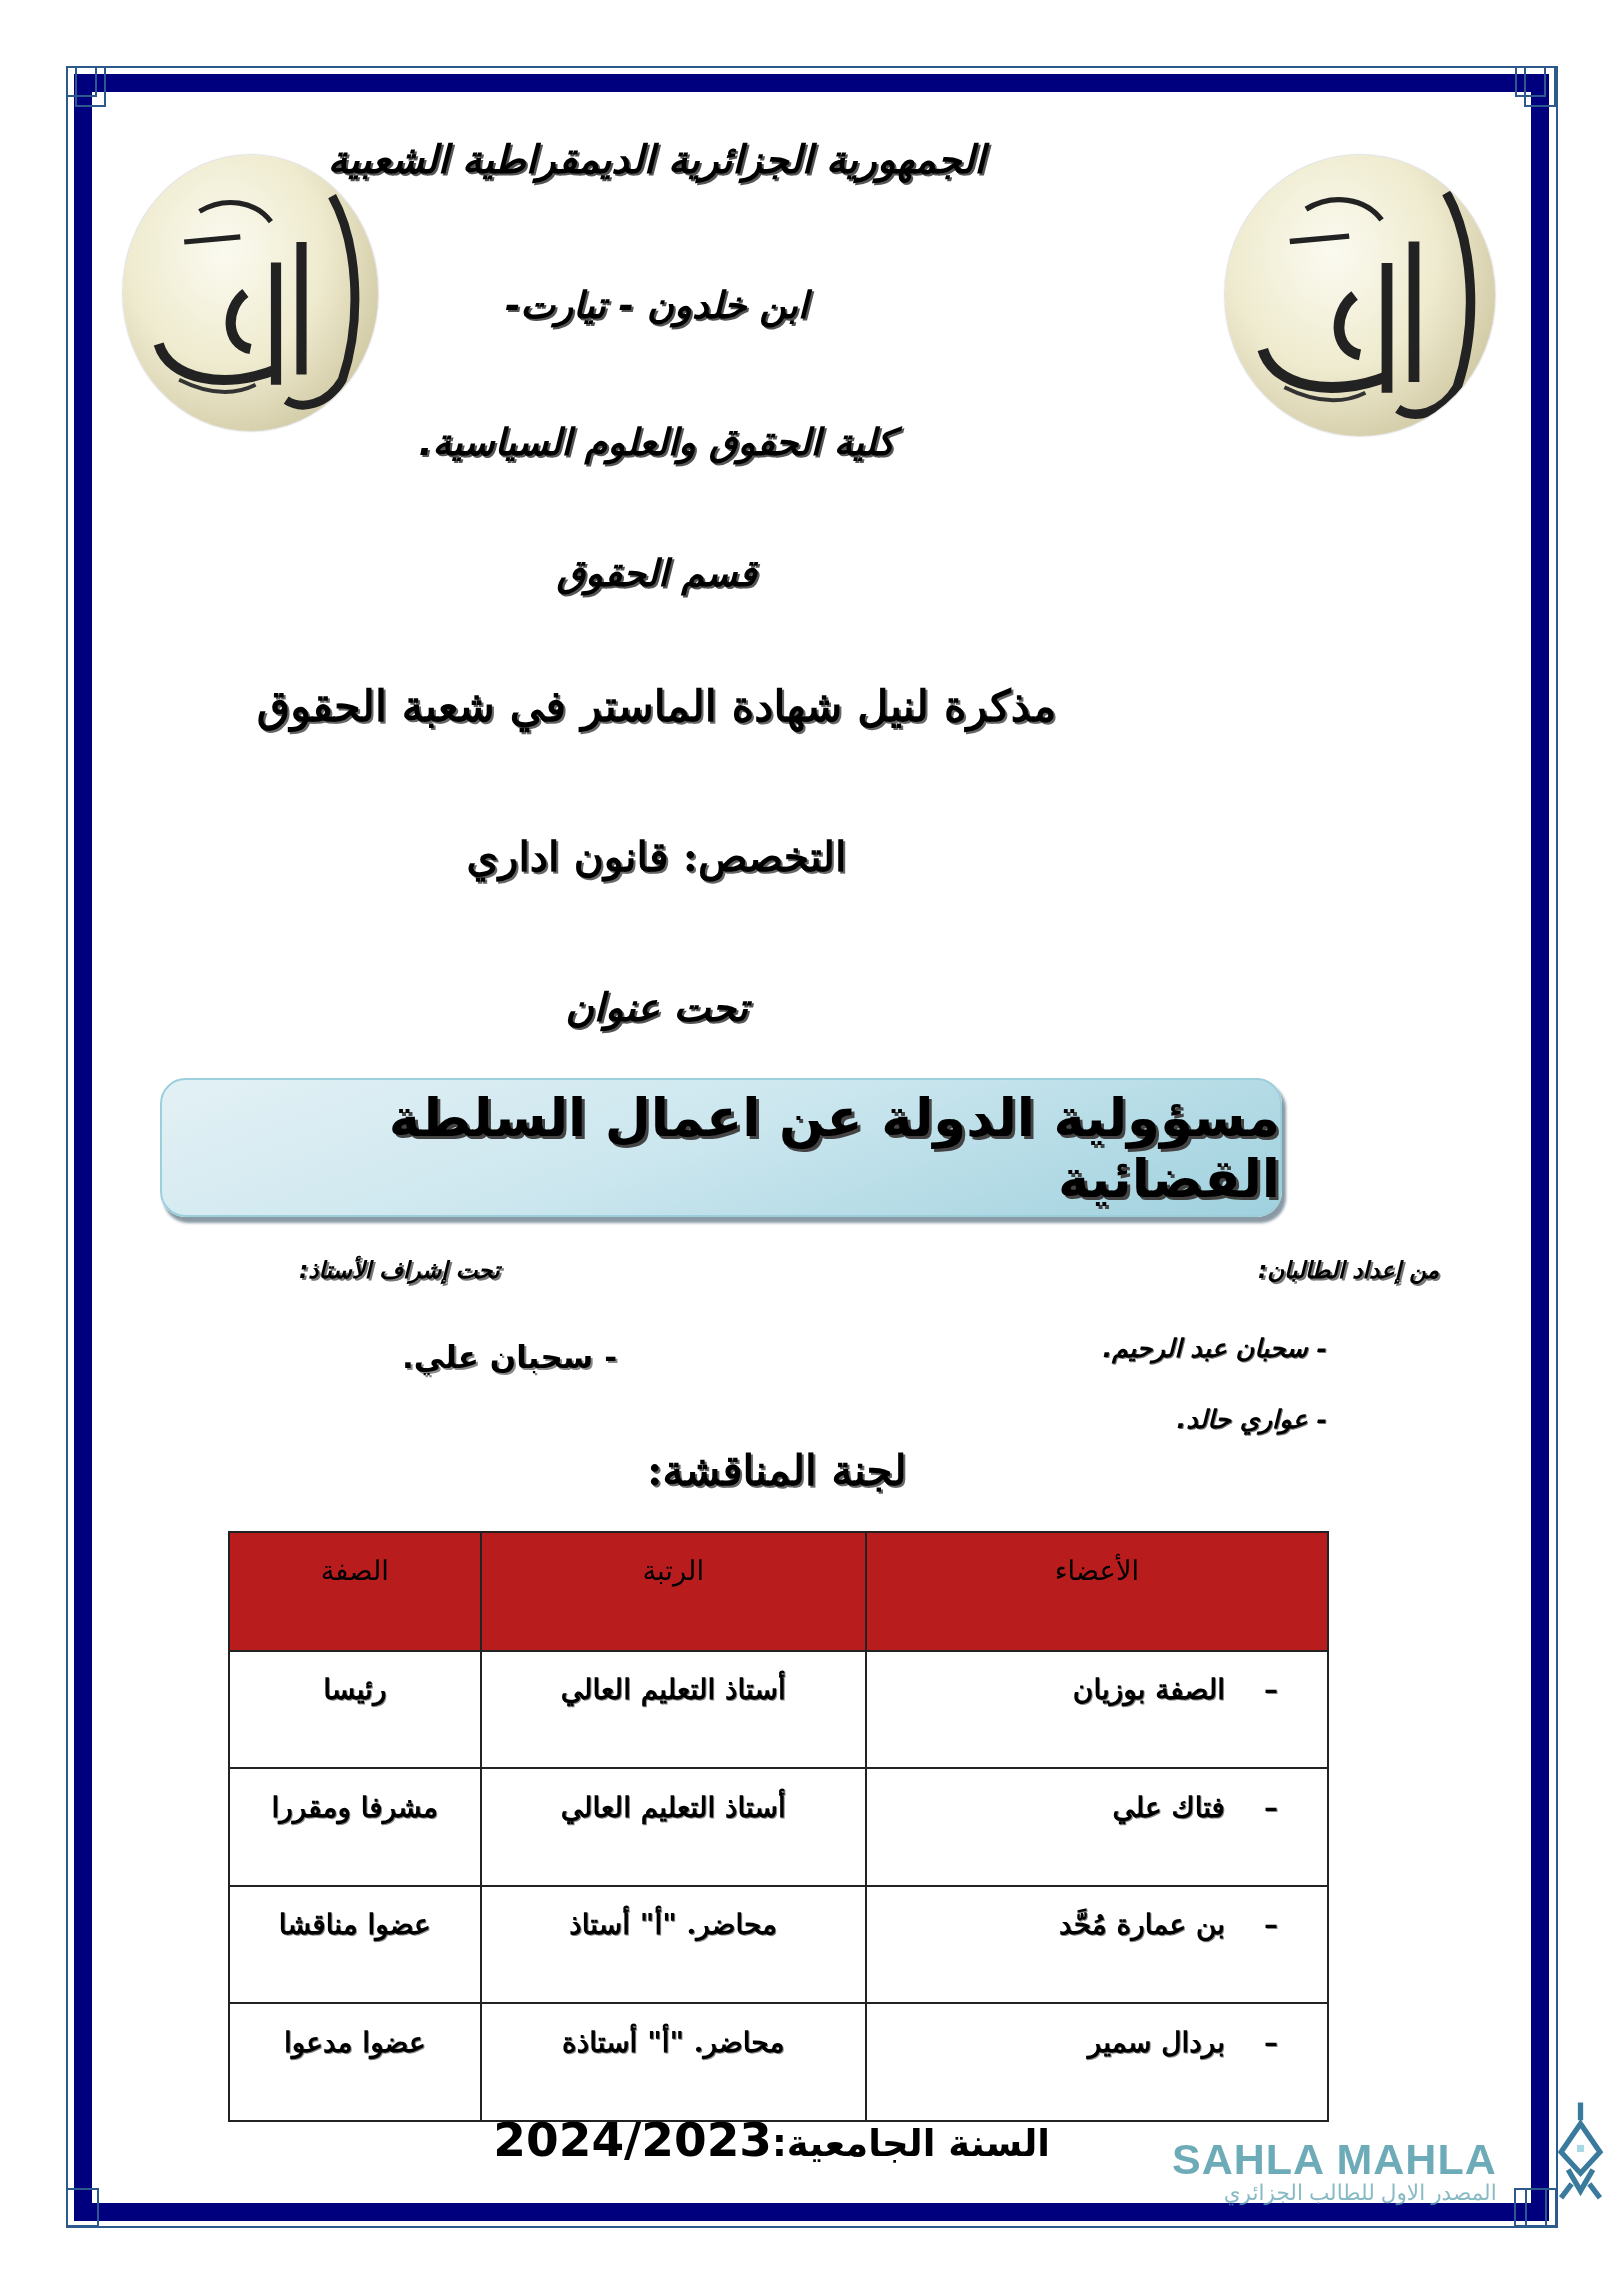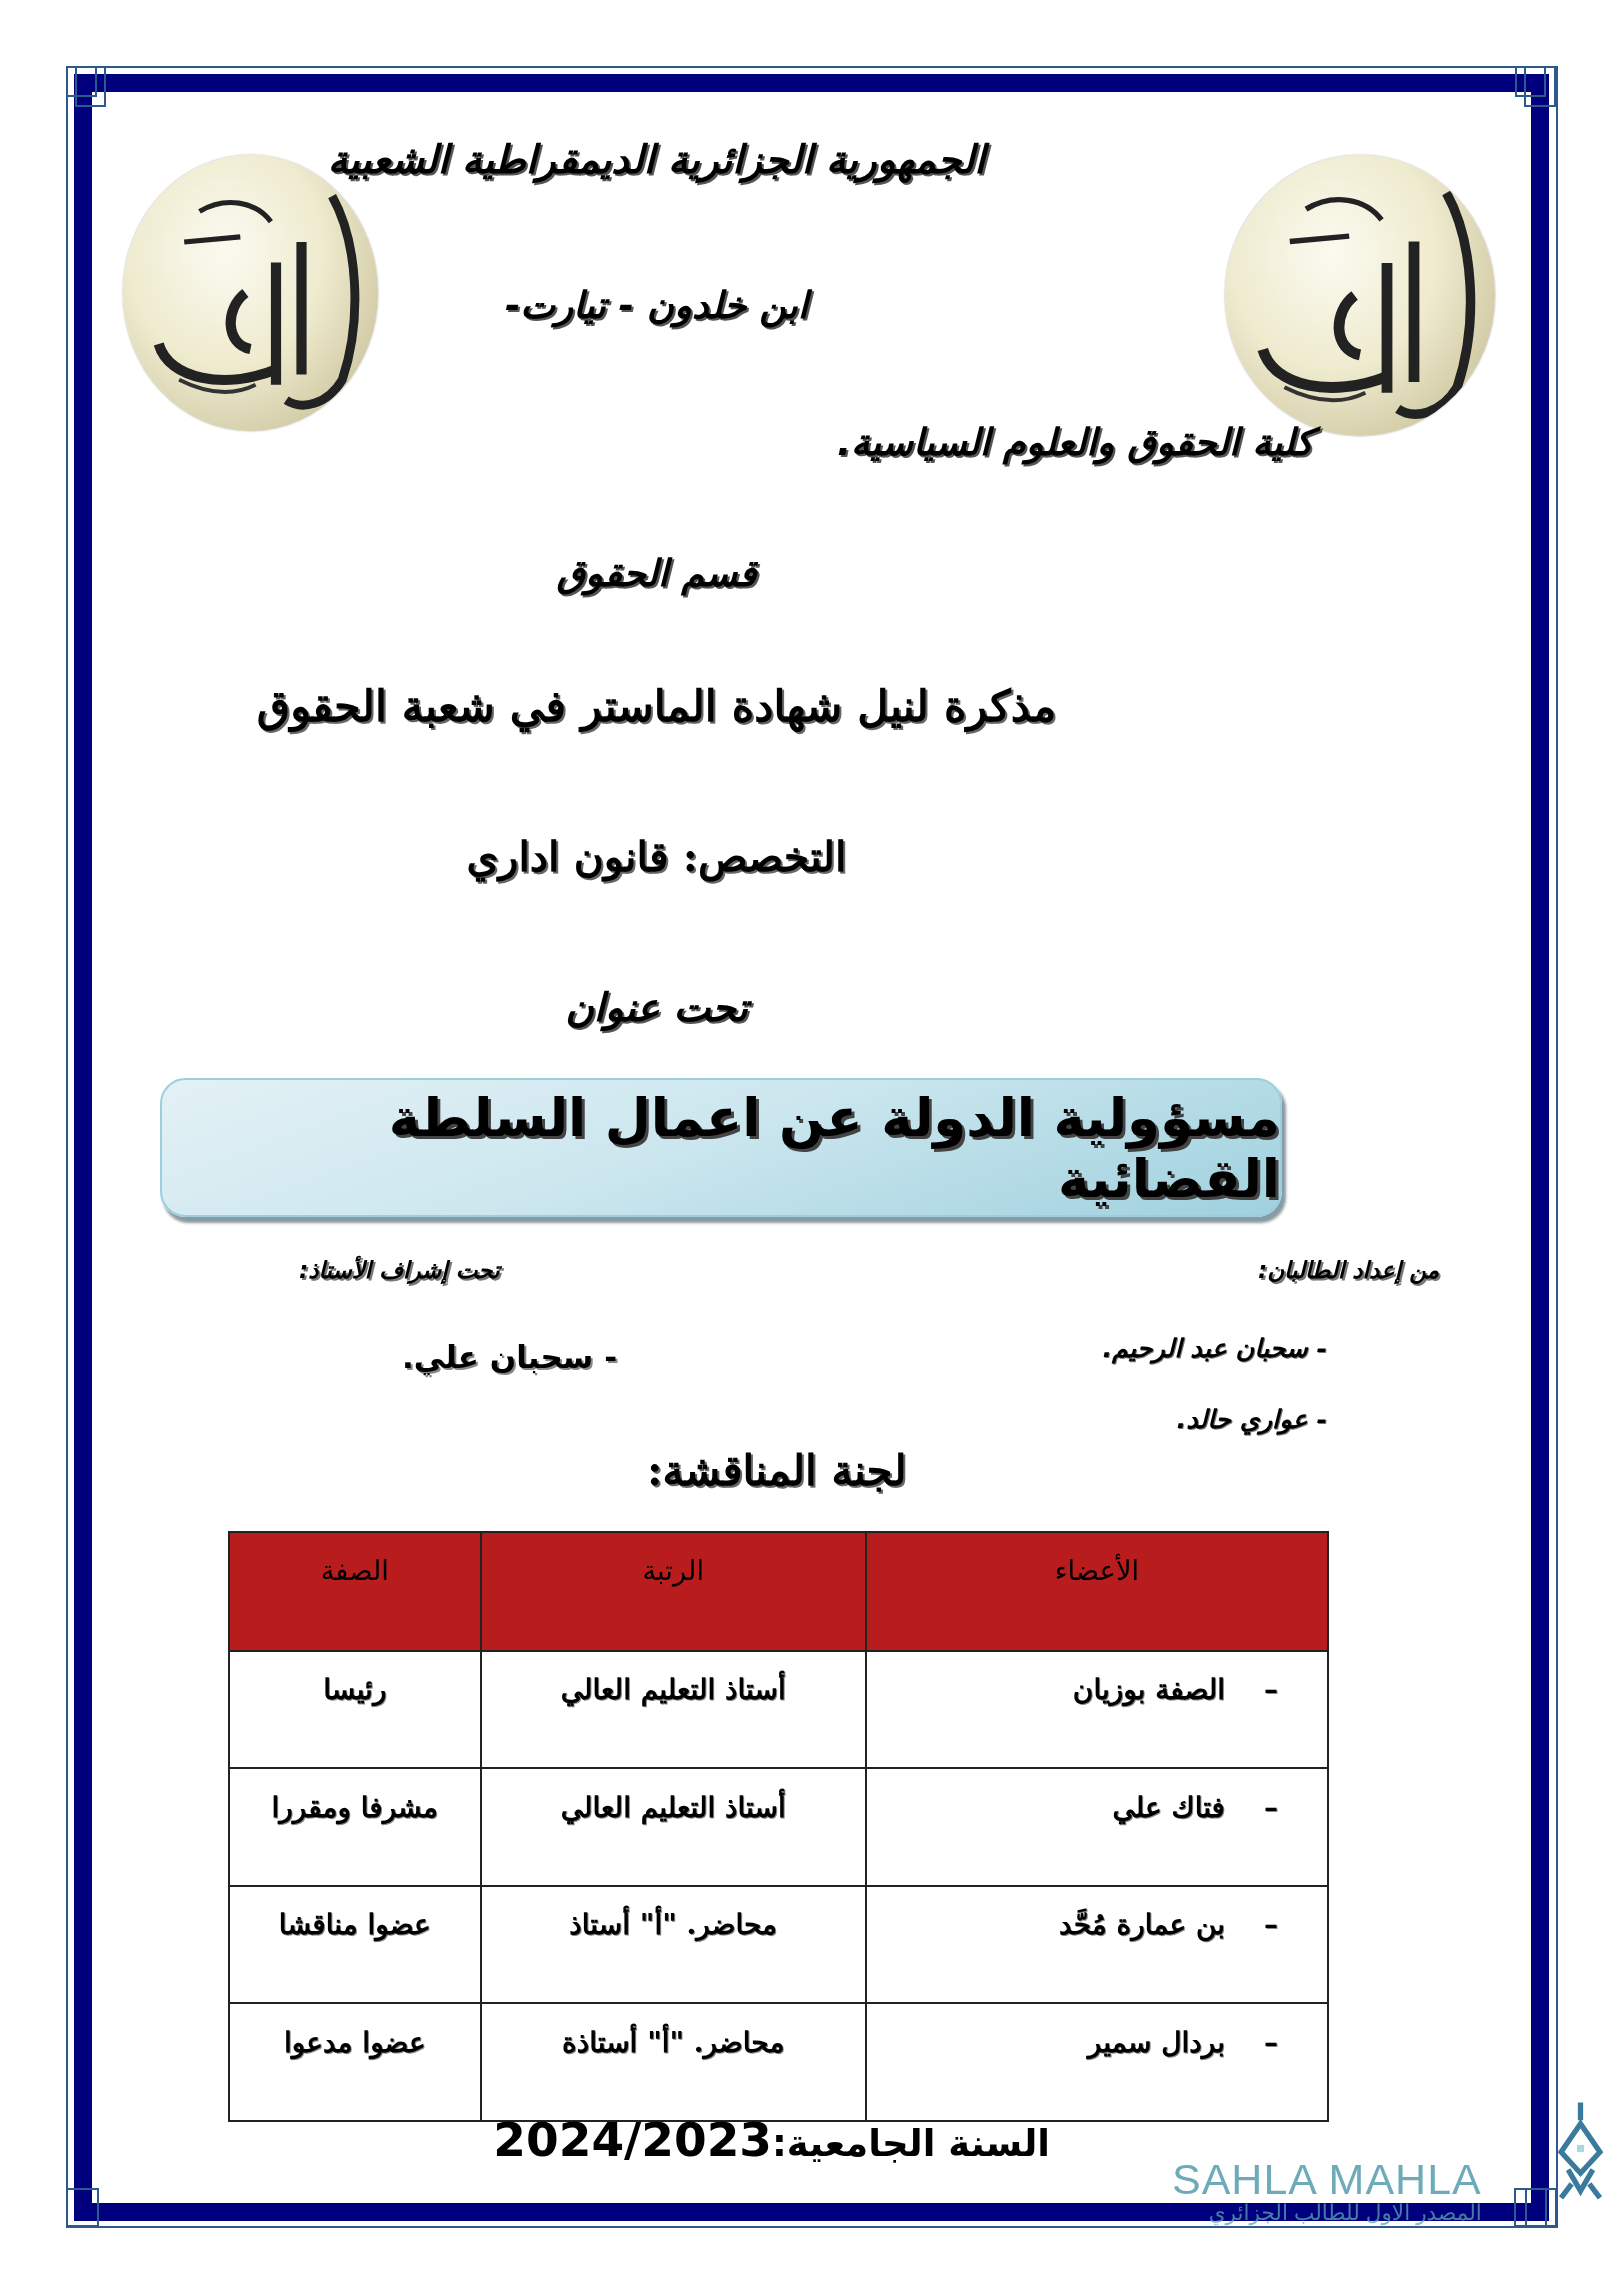--- a/index.html
+++ b/index.html
@@ -79,21 +79,21 @@
     <path d="M82 12 C92 30 94 60 86 84 C80 94 70 96 64 92" fill="none" stroke="#222" stroke-width="3.5"></path>
     <path d="M70 30 L70 82 M60 38 L60 86 M48 50 C40 56 40 70 50 72" fill="none" stroke="#222" stroke-width="4"></path>
     <path d="M14 70 C18 84 40 88 60 80" fill="none" stroke="#222" stroke-width="4"></path>
     <path d="M30 18 C40 12 52 14 58 22 M24 30 L46 28" fill="none" stroke="#222" stroke-width="2"></path>
     <path d="M22 84 C34 90 44 90 52 86" fill="none" stroke="#333" stroke-width="1.5"></path>
   </svg>
 </div>
 
 <div class="center-line h-italic" style="top:137px; font-size:39px;">الجمهورية الجزائرية الديمقراطية الشعبية</div>
 <div class="center-line h-italic" style="top:284px; font-size:37px;">ابن خلدون - تيارت-</div>
-<div class="center-line h-italic" style="top:421px; font-size:37px;text-align:right;">كلية الحقوق والعلوم السياسية.</div>
+<div class="center-line h-italic" style="top:421px; font-size:37px;">كلية الحقوق والعلوم السياسية.</div>
 <div class="center-line h-italic" style="top:552px; font-size:37px;">قسم الحقوق</div>
 
 <div class="center-line h-serif" style="top:681px; font-size:43px;">مذكرة لنيل شهادة الماستر في شعبة الحقوق</div>
 <div class="center-line h-serif" style="top:833px; font-size:41px;">التخصص: قانون اداري</div>
 <div class="center-line h-italic" style="top:985px; font-size:39px;">تحت عنوان</div>
 
 <div class="title-box">
   <span>مسؤولية الدولة عن اعمال السلطة القضائية</span>
 </div>
 
@@ -139,21 +139,21 @@
     <td class="role">عضوا مدعوا</td>
   </tr>
 </tbody>
   </table>
 
 <div class="year" style="right:571px;">
   <span style="font-size:37px;">السنة الجامعية:</span><span style="font-size:47px; direction:ltr; unicode-bidi:embed;">2024/2023</span>
 </div>
 
 <div class="watermark">
-  <div style="font-size:43px; font-weight:normal; letter-spacing:1px; opacity:0.9;margin-top:20px;">SAHLA MAHLA</div>
+  <div style="font-size:43px; font-weight:bold; letter-spacing:1px; opacity:0.9;">SAHLA MAHLA</div>
   <div style="font-size:21.6px; direction:rtl; opacity:0.75; margin-top:-3.9px;">المصدر الاول للطالب الجزائري</div>
 </div>
 <div class="abs" style="left:1554px; top:2098px; width:53px; height:108px;">
   <svg viewBox="0 0 30 60" width="53" height="108">
     <path d="M15 2 L15 12 M15 14 L4 30 L15 42 L26 30 Z" fill="none" stroke="#3a7a9c" stroke-width="3"></path>
     <path d="M8 40 L15 52 L22 40 M10 48 L4 56 M20 48 L26 56" fill="none" stroke="#3a7a9c" stroke-width="3"></path>
     <rect x="13" y="26" width="4" height="4" fill="#a7d8e4"></rect>
   </svg>
 </div>
 

